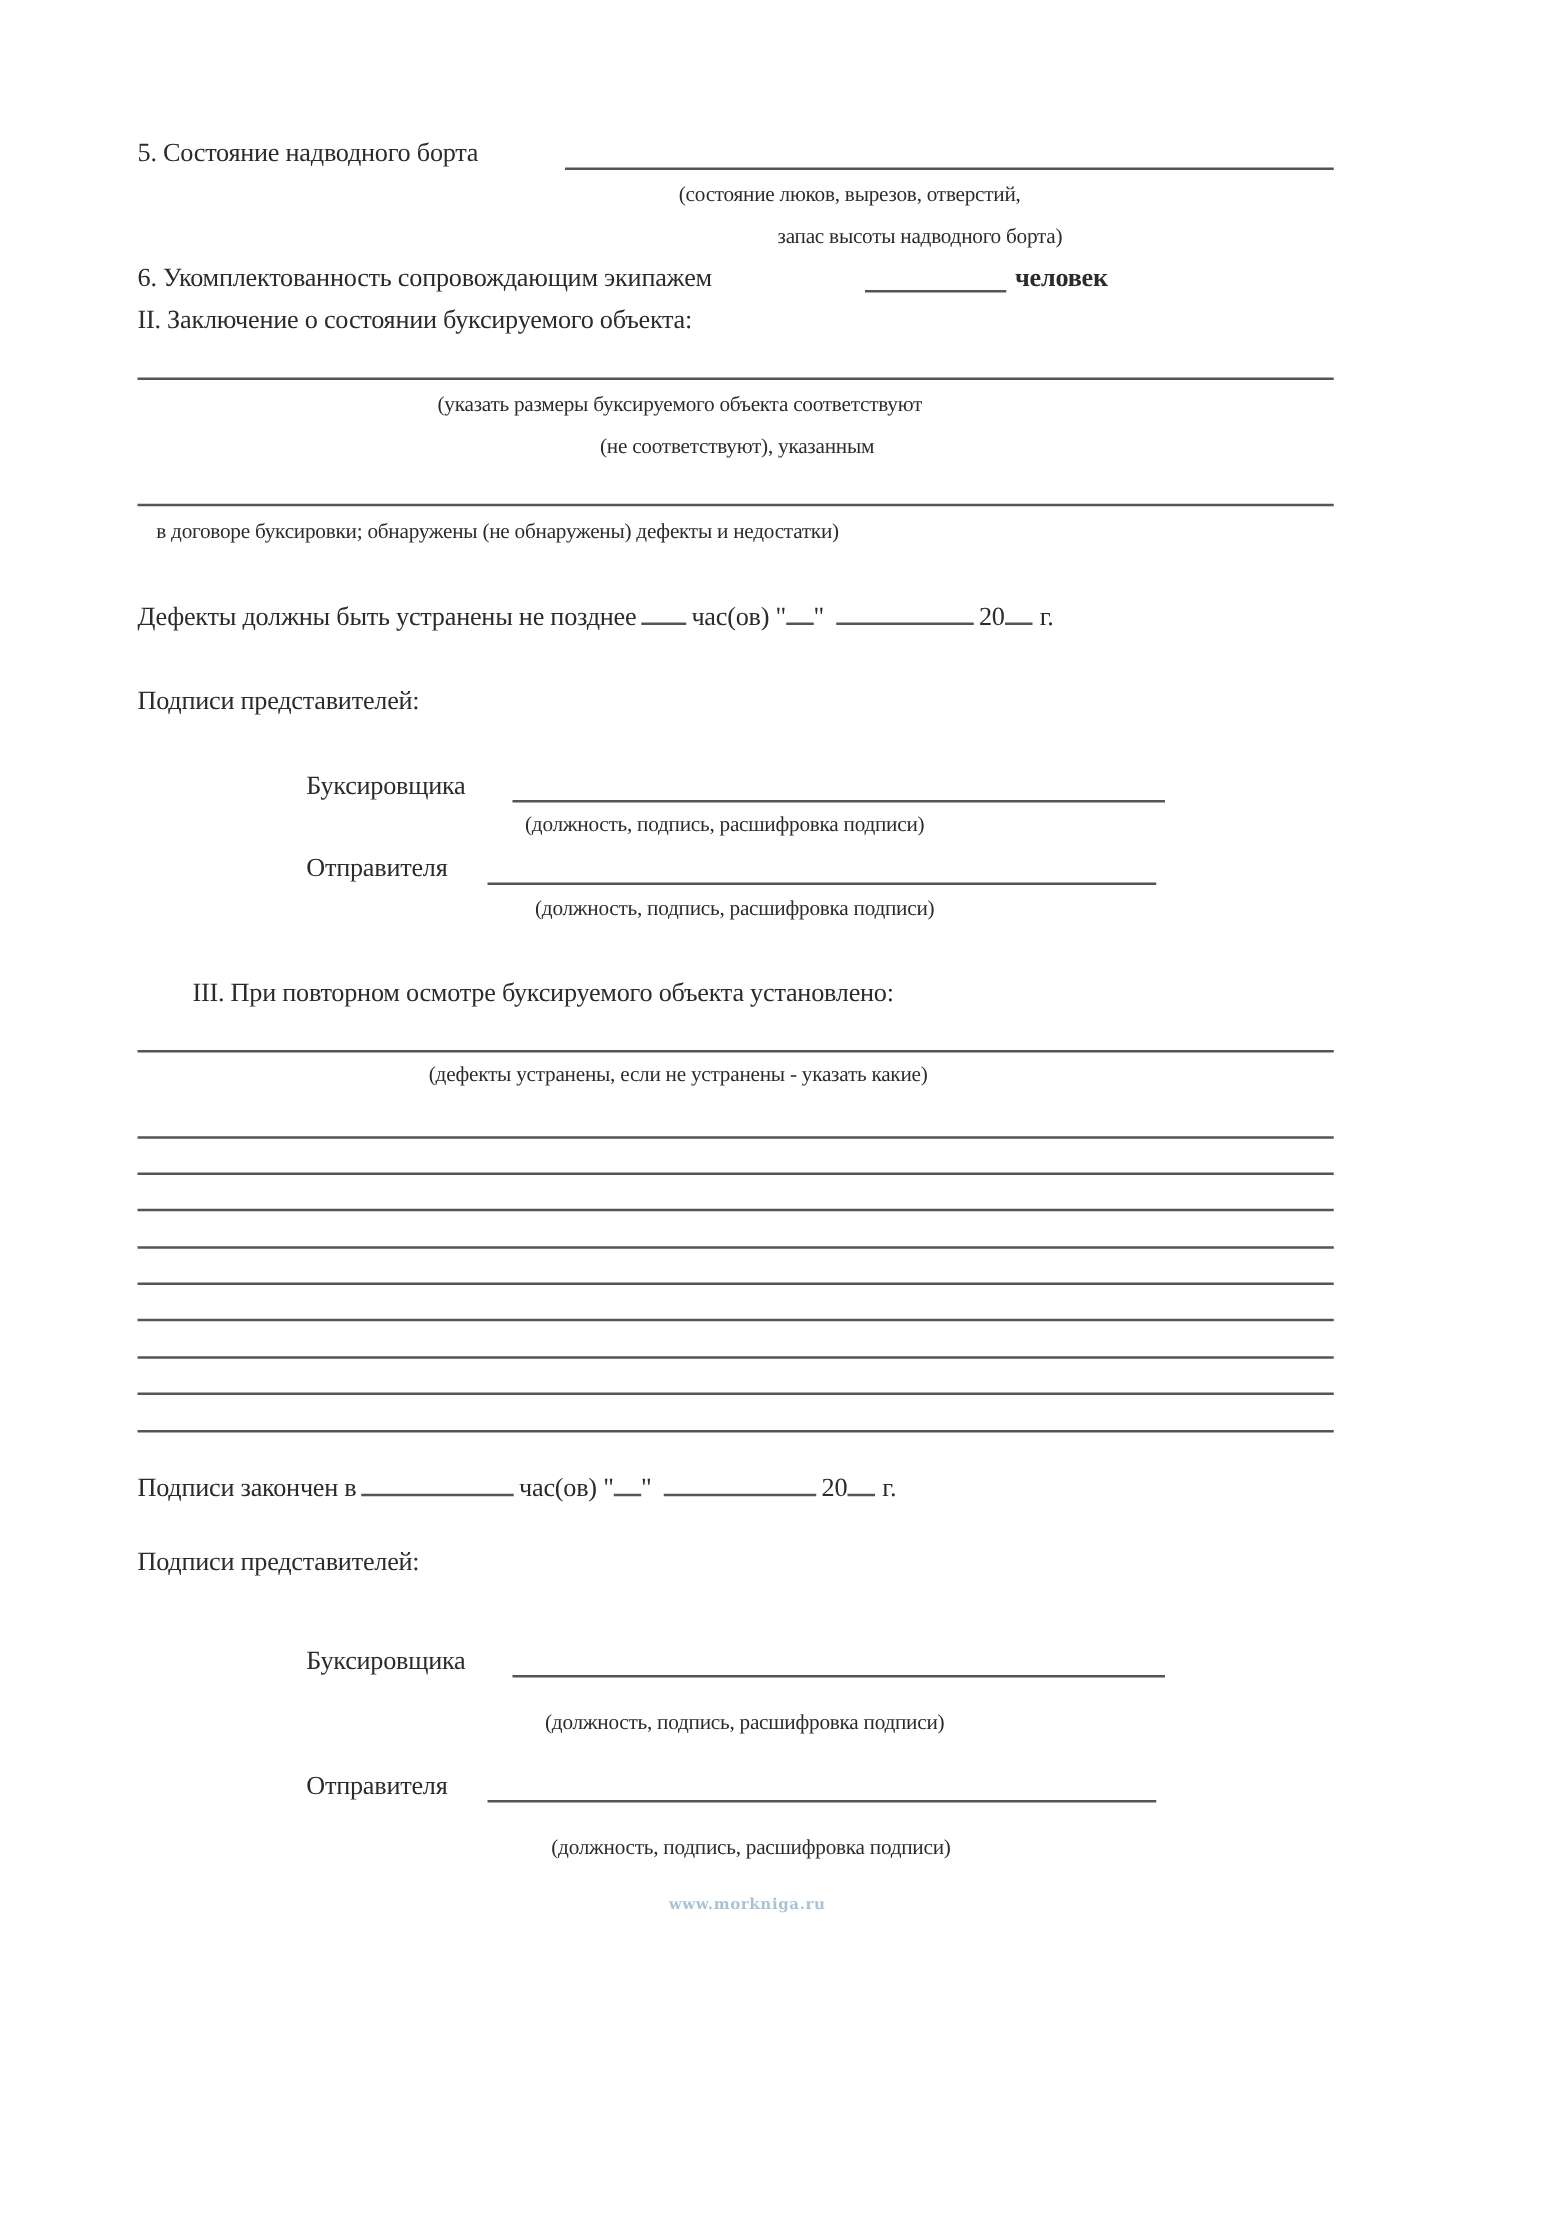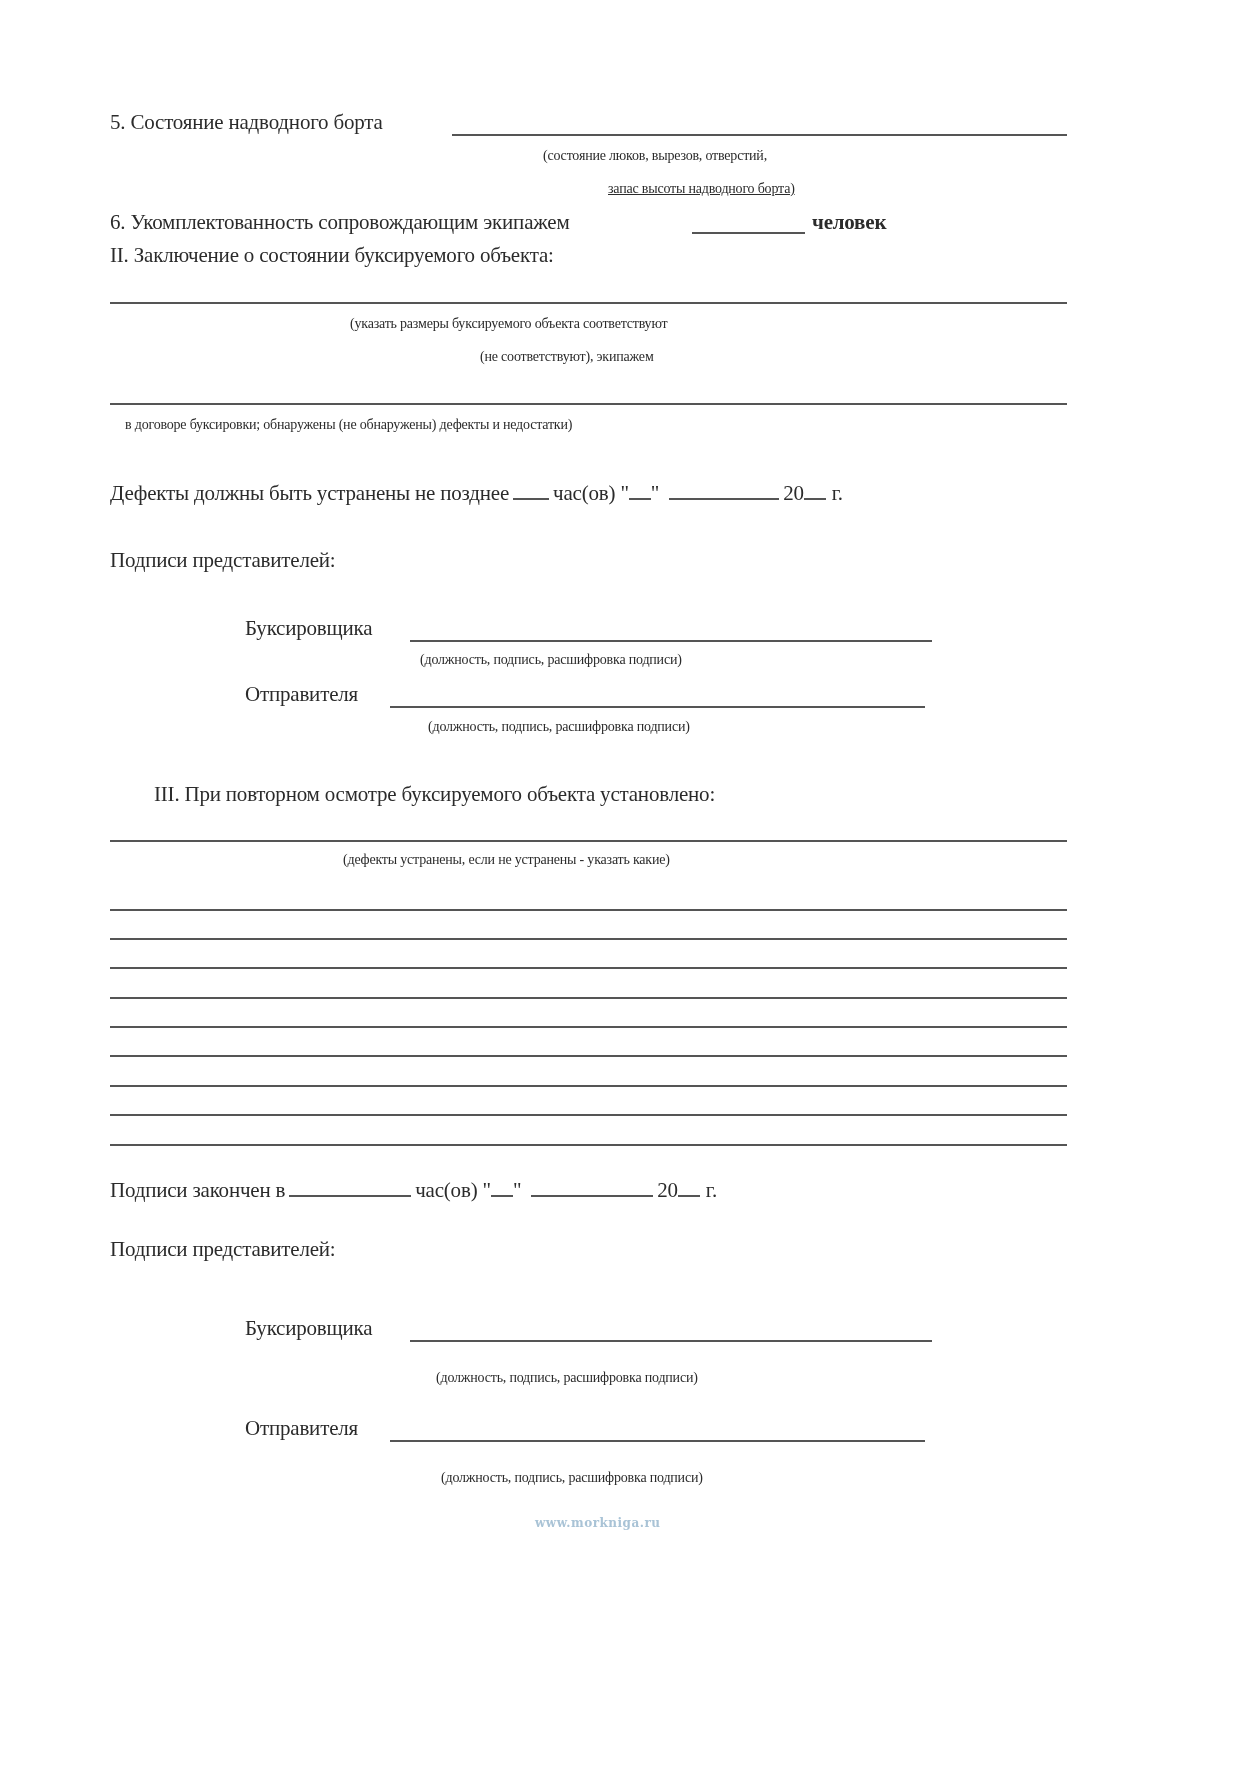--- a/index.html
+++ b/index.html
@@ -1,39 +1,39 @@
 <!DOCTYPE html>
 <html><head>
 <meta charset="utf-8">
 <style>
   html, body { margin: 0; padding: 0; background: #ffffff; }
   body { width: 1250px; height: 1770px; position: relative; overflow: hidden;
          font-family: "Liberation Serif", "DejaVu Serif", serif; color: #2a2a2a; }
   .t { position: absolute; white-space: nowrap; font-size: 21px; line-height: 24px; color: #2b2b2b; letter-spacing: -0.2px; }
-  .cap { position: absolute; white-space: nowrap; font-size: 14px; line-height: 24px; color: #2b2b2b; letter-spacing: -0.2px; }
+  .cap { position: absolute; white-space: nowrap; font-size: 17px; line-height: 24px; color: #2b2b2b; letter-spacing: -0.2px; }
   .ln { position: absolute; height: 2px; background: #555555; }
   .blank { display: inline-block; border-bottom: 2px solid #555; height: 16px; vertical-align: baseline; margin: 0 4px; }
   .wm { position: absolute; font-family: "DejaVu Serif", serif; font-weight: bold; font-size: 12px; color: #a9c3d6; letter-spacing: 0.5px; }
 </style>
 </head>
 <body>
 
 <div class="t" style="left:110px; top:110px;">5. Состояние надводного борта</div>
 <div class="ln" style="left:452px; top:134px; width:615px;"></div>
 <div class="cap" style="left:543px; top:144px;">(состояние люков, вырезов, отверстий,</div>
-<div class="cap" style="left:608px; top:177px;text-decoration:underline;">запас высоты надводного борта)</div>
+<div class="cap" style="left:622px; top:177px;">запас высоты надводного борта)</div>
 
 <div class="t" style="left:110px; top:210px;">6. Укомплектованность сопровождающим экипажем</div>
 <div class="ln" style="left:692px; top:232px; width:113px;"></div>
 <div class="t" style="left:812px; top:210px;font-weight:bold;">человек</div>
 
 <div class="t" style="left:110px; top:243px;">II. Заключение о состоянии буксируемого объекта:</div>
 <div class="ln" style="left:110px; top:302px; width:957px;"></div>
 <div class="cap" style="left:350px; top:312px;">(указать размеры буксируемого объекта соответствуют</div>
-<div class="cap" style="left:480px; top:345px;">(не соответствуют), экипажем</div>
+<div class="cap" style="left:480px; top:345px;">(не соответствуют), указанным</div>
 <div class="ln" style="left:110px; top:403px; width:957px;"></div>
 <div class="cap" style="left:125px; top:413px;">в договоре буксировки; обнаружены (не обнаружены) дефекты и недостатки)</div>
 
 <div class="t" style="left:110px; top:481px;">
   <span>Дефекты должны быть устранены не позднее</span><span class="blank" style="width:36px;"></span><span>час(ов)</span>
   <span>"</span><span class="blank" style="width:22px; margin:0;"></span><span>"</span><span class="blank" style="width:110px; margin-left:10px;"></span><span>20</span><span class="blank" style="width:22px; margin:0 6px 0 0;"></span><span>г.</span>
 </div>
 
 <div class="t" style="left:110px; top:548px;">Подписи представителей:</div>
 

